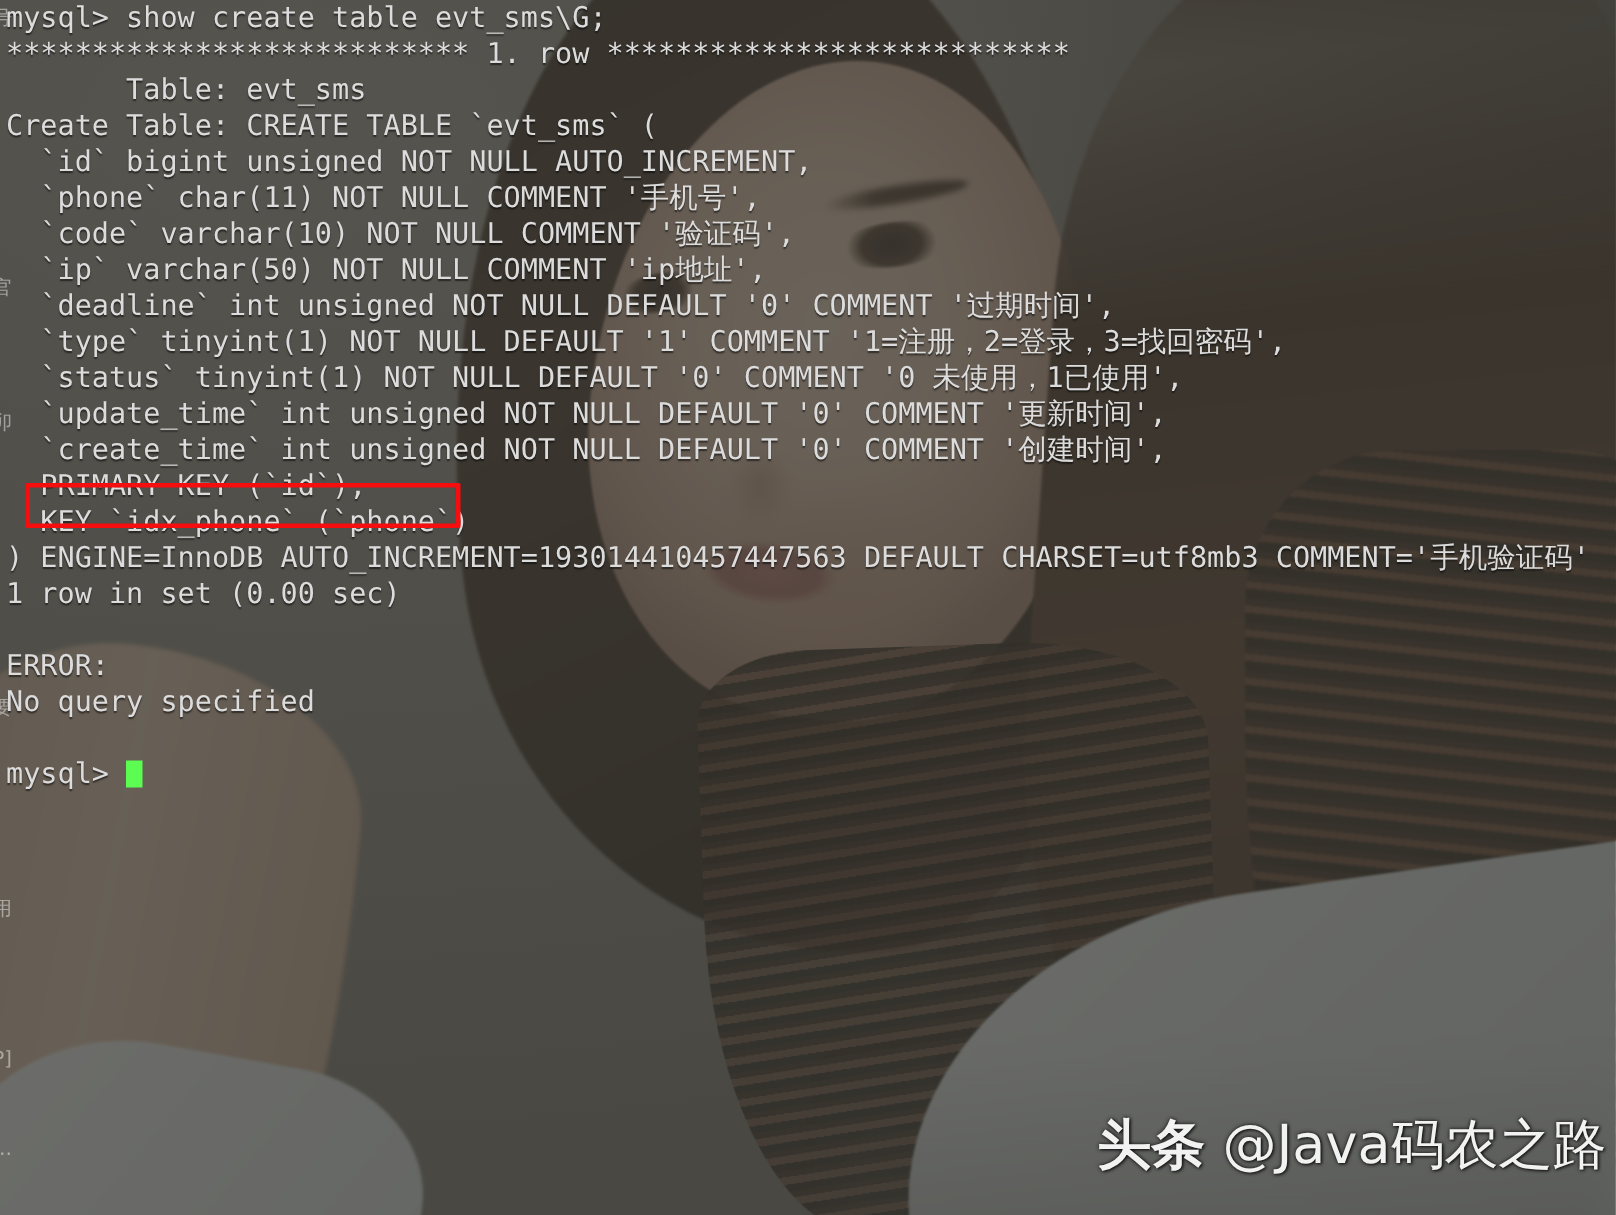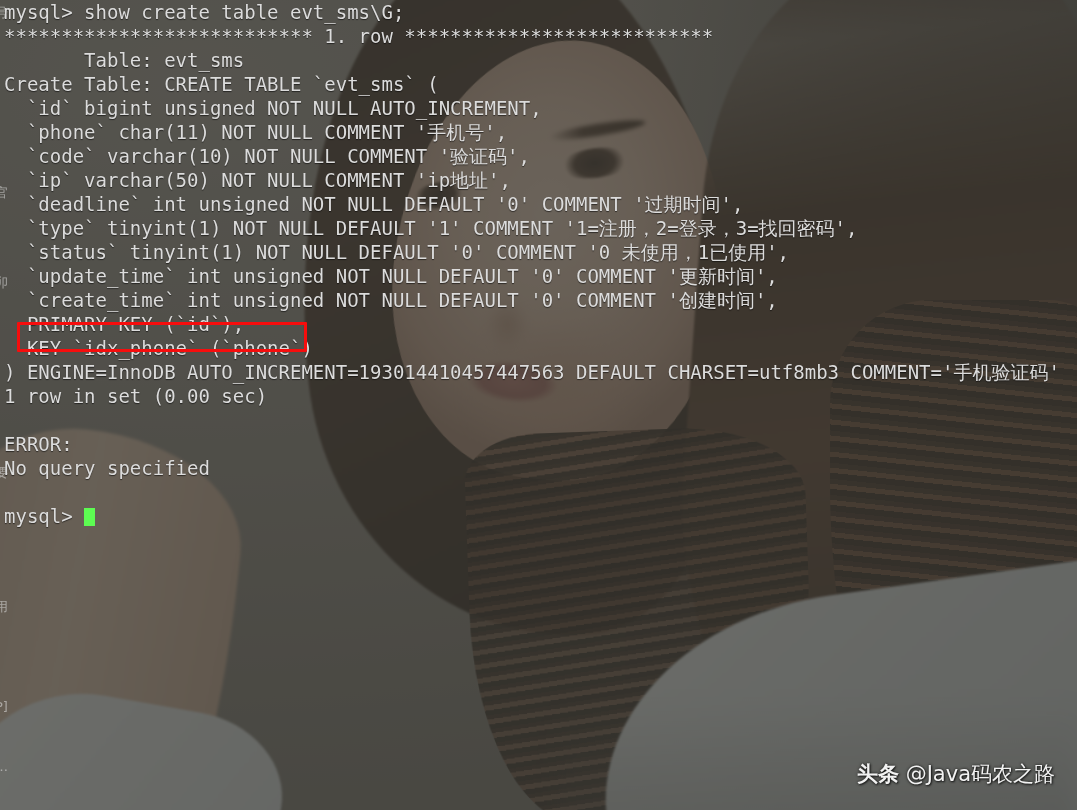--- a/index.html
+++ b/index.html
@@ -229,24 +229,24 @@
     width: 290px;
     height: 30px;
     border: 3px solid #f60d0d;
     box-sizing: border-box;
     border-radius: 1px;
   }
 
   
   #watermark {
     position: absolute;
-    right: 22px;
+    right: 6px;
     bottom: 22px;
     font-family: "DejaVu Sans", "Liberation Sans", sans-serif;
-    font-size: 21px;
+    font-size: 36px;
     color: #f2f2f2;
     text-shadow:
       0 0 3px rgba(0,0,0,0.8),
       1px 1px 2px rgba(0,0,0,0.65);
     white-space: nowrap;
   }
   #watermark .wm-strong { font-weight: bold; }
 </style>
 </head>
 <body>

